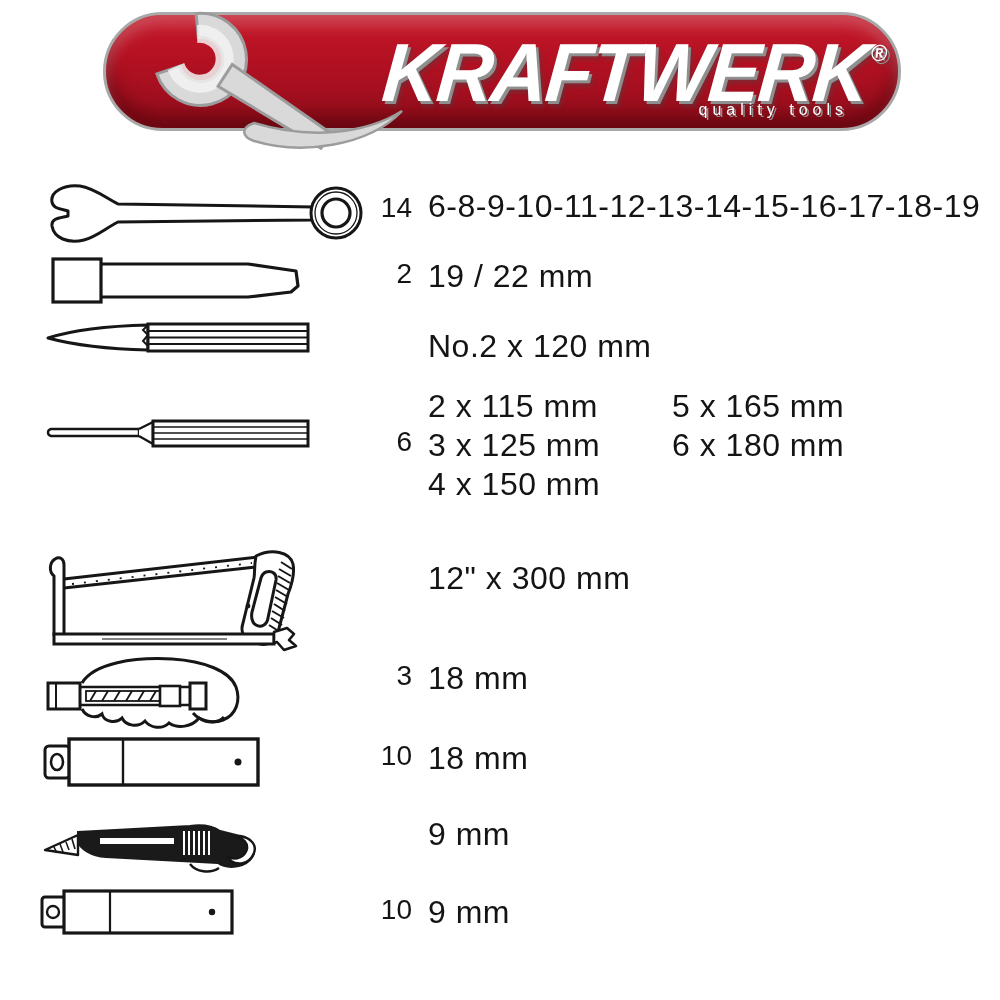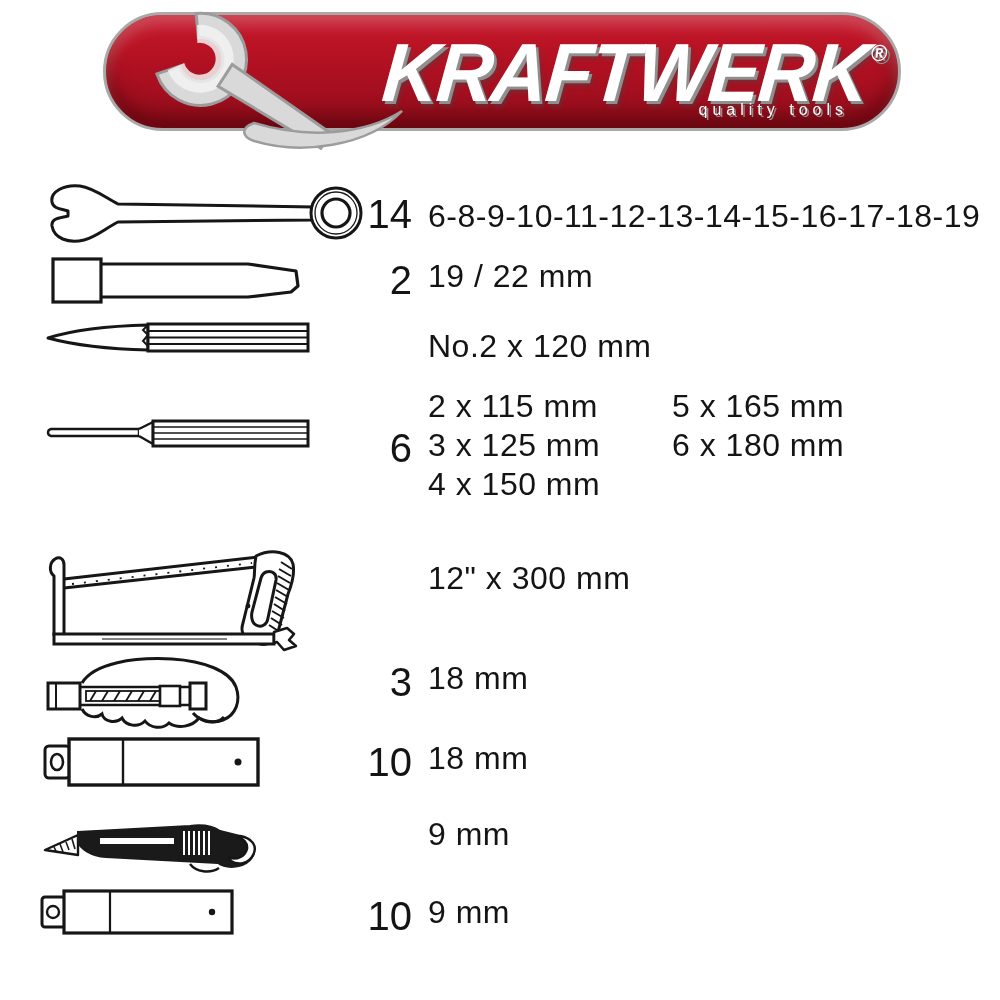--- a/index.html
+++ b/index.html
@@ -22,21 +22,21 @@
     transform:skewX(-5deg) scaleY(1.06);transform-origin:left top;
     text-shadow:3px 3px 0 #8f8f8f,5px 5px 4px rgba(70,70,70,.45);
     white-space:nowrap;
   }
   .brand .reg{font-size:22px;font-style:normal;vertical-align:38px;letter-spacing:0;margin-left:2px;}
   .tagline{
     position:absolute;right:50px;top:86px;font-size:16px;letter-spacing:5px;color:#fff;
     text-shadow:2px 2px 0 #8f8f8f;white-space:nowrap;
   }
   
-  .qty{position:absolute;left:330px;width:82px;text-align:right;font-size:40px;white-space:nowrap;}
+  .qty{position:absolute;left:330px;width:82px;text-align:right;font-size:28px;white-space:nowrap;}
   .sizes{position:absolute;left:428px;font-size:32px;white-space:nowrap;letter-spacing:.5px;}
   .sizes.col2{left:672px;}
   .multiline div{line-height:39px;height:39px;}
   .drawing{position:absolute;}
 </style>
 </head>
 <body>
 
 <div class="banner">
   <svg class="banner-wrench" width="340" height="150" viewBox="0 0 340 150">
@@ -51,21 +51,21 @@
   <div class="tagline">quality tools</div>
 </div>
 
 <svg class="drawing" style="left:40px;top:182px" width="324" height="64" viewBox="0 0 324 64">
   <path d="M274,25 L78,22 C66,16 54,6 40,4 C24,2 10,10 12,20 C13,27 22,27 28,29 L28,34 C20,36 11,36 12,44 C14,56 28,62 44,58 C56,55 66,46 78,40 L274,38 Z" fill="#fff" stroke="#161616" stroke-width="3" stroke-linejoin="round"></path>
   <circle cx="296" cy="31" r="25" fill="#fff" stroke="#161616" stroke-width="3"></circle>
   <circle cx="296" cy="31" r="21" fill="none" stroke="#161616" stroke-width="1.3"></circle>
   <circle cx="296" cy="31" r="14" fill="#fff" stroke="#161616" stroke-width="3.2"></circle>
 </svg>
 <div class="qty" style="top:192px">14</div>
-<div class="sizes" style="top:198px">6-8-9-10-11-12-13-14-15-16-17-18-19</div>
+<div class="sizes" style="top:188px">6-8-9-10-11-12-13-14-15-16-17-18-19</div>
 
 <svg class="drawing" style="left:50px;top:256px" width="272" height="50" viewBox="0 0 272 50">
   <path d="M50,8 L198,8 L246,15 L248,30 L241,36 L198,41 L50,41 Z" fill="#fff" stroke="#161616" stroke-width="3.2" stroke-linejoin="round"></path>
   <rect x="3" y="3" width="48" height="43" fill="#fff" stroke="#161616" stroke-width="3.2"></rect>
 </svg>
 <div class="qty" style="top:258px">2</div>
 <div class="sizes" style="top:258px">19 / 22 mm</div>
 
 <svg class="drawing" style="left:45px;top:321px" width="270" height="34" viewBox="0 0 270 34">
   <path d="M3,17 C25,10 60,5 103,4 L103,29 C60,28 25,23 3,17 Z" fill="#fff" stroke="#161616" stroke-width="3" stroke-linejoin="round"></path>

